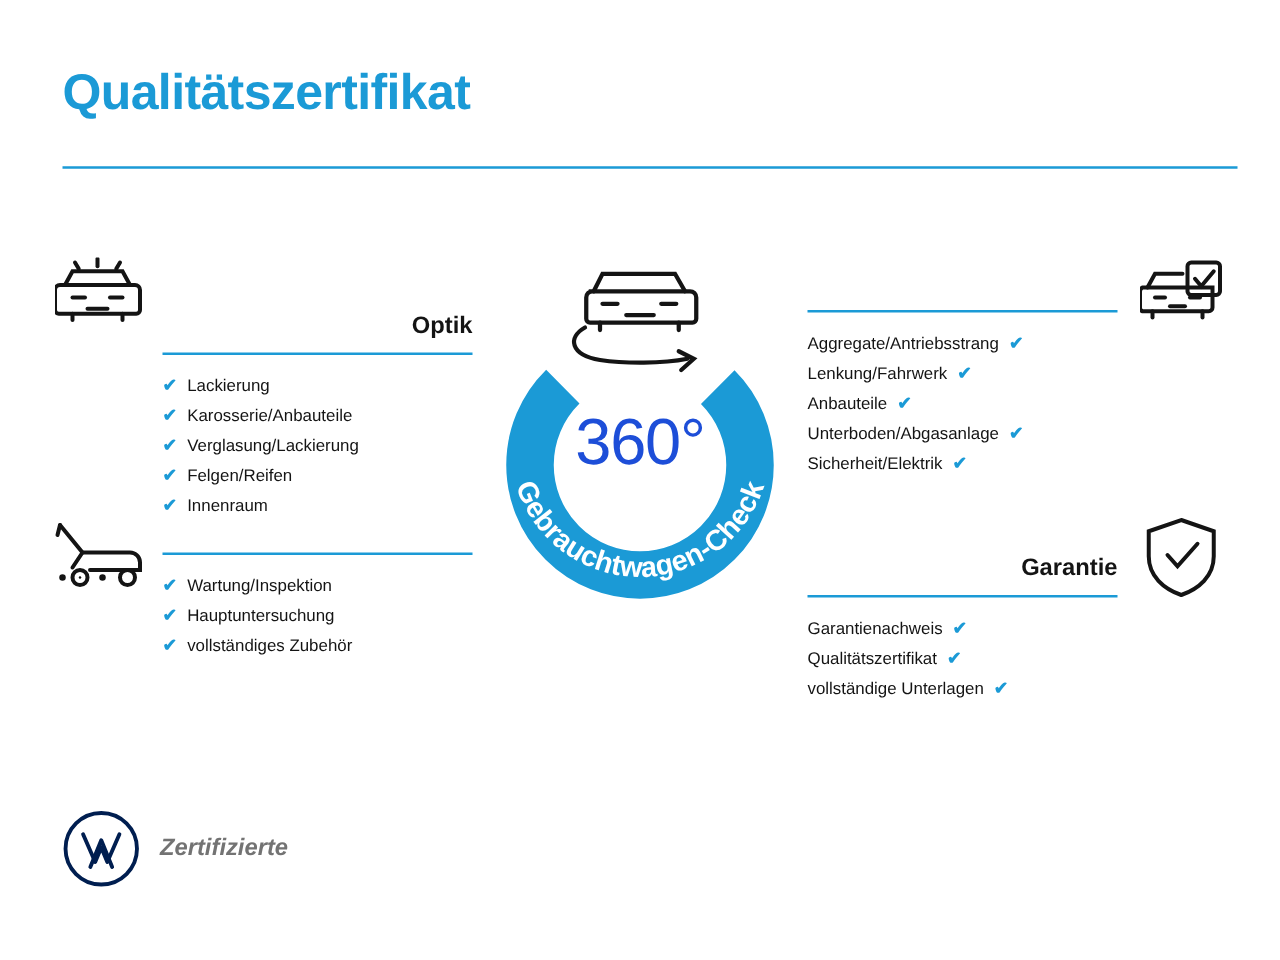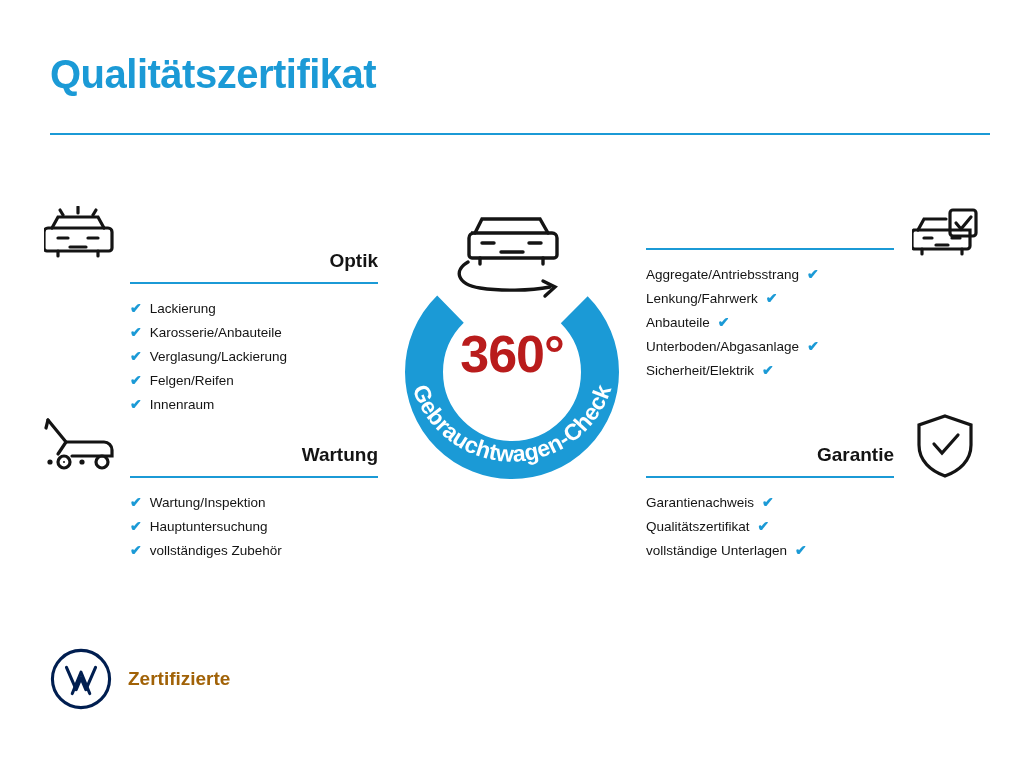--- a/index.html
+++ b/index.html
@@ -105,34 +105,35 @@
     top: 196px;
     width: 280px;
     height: 290px;
   }
   .badge-degrees {
     position: absolute;
     left: 0; right: 0;
     top: 128px;
     text-align: center;
     font-size: 52px;
-    font-weight: bold;
-    color: #b91c1c;
+    font-weight: normal;
+    color: #1d4ed8;
     letter-spacing: -1px;
   }
 
   
   .footer { position: absolute; left: 50px; top: 648px; display: flex; align-items: center; }
   .vw-mark { width: 62px; height: 62px; }
   .footer-text {
     margin-left: 16px;
     font-size: 19px;
     font-weight: bold;
-    color: #a16207;
+    color: #737373;
     line-height: 1.32;
+    font-style: italic;
   }
 </style>
 </head>
 <body>
 
 <div class="page">
 
   <div class="title">Qualitätszertifikat</div>
   <div class="title-rule"></div>
 
@@ -235,23 +236,20 @@
         <span>Felgen/Reifen</span>
       </div>
       <div class="item">
         <span class="check">✔</span>
         <span>Innenraum</span>
       </div>
     </div>
   </div>
 
   <div class="block left-block" id="block-wartung">
-    <div class="block-head">
-      <span class="block-title">Wartung</span>
-    </div>
     <div class="block-rule"></div>
     <div class="items">
       <div class="item">
         <span class="check">✔</span>
         <span>Wartung/Inspektion</span>
       </div>
       <div class="item">
         <span class="check">✔</span>
         <span>Hauptuntersuchung</span>
       </div>

